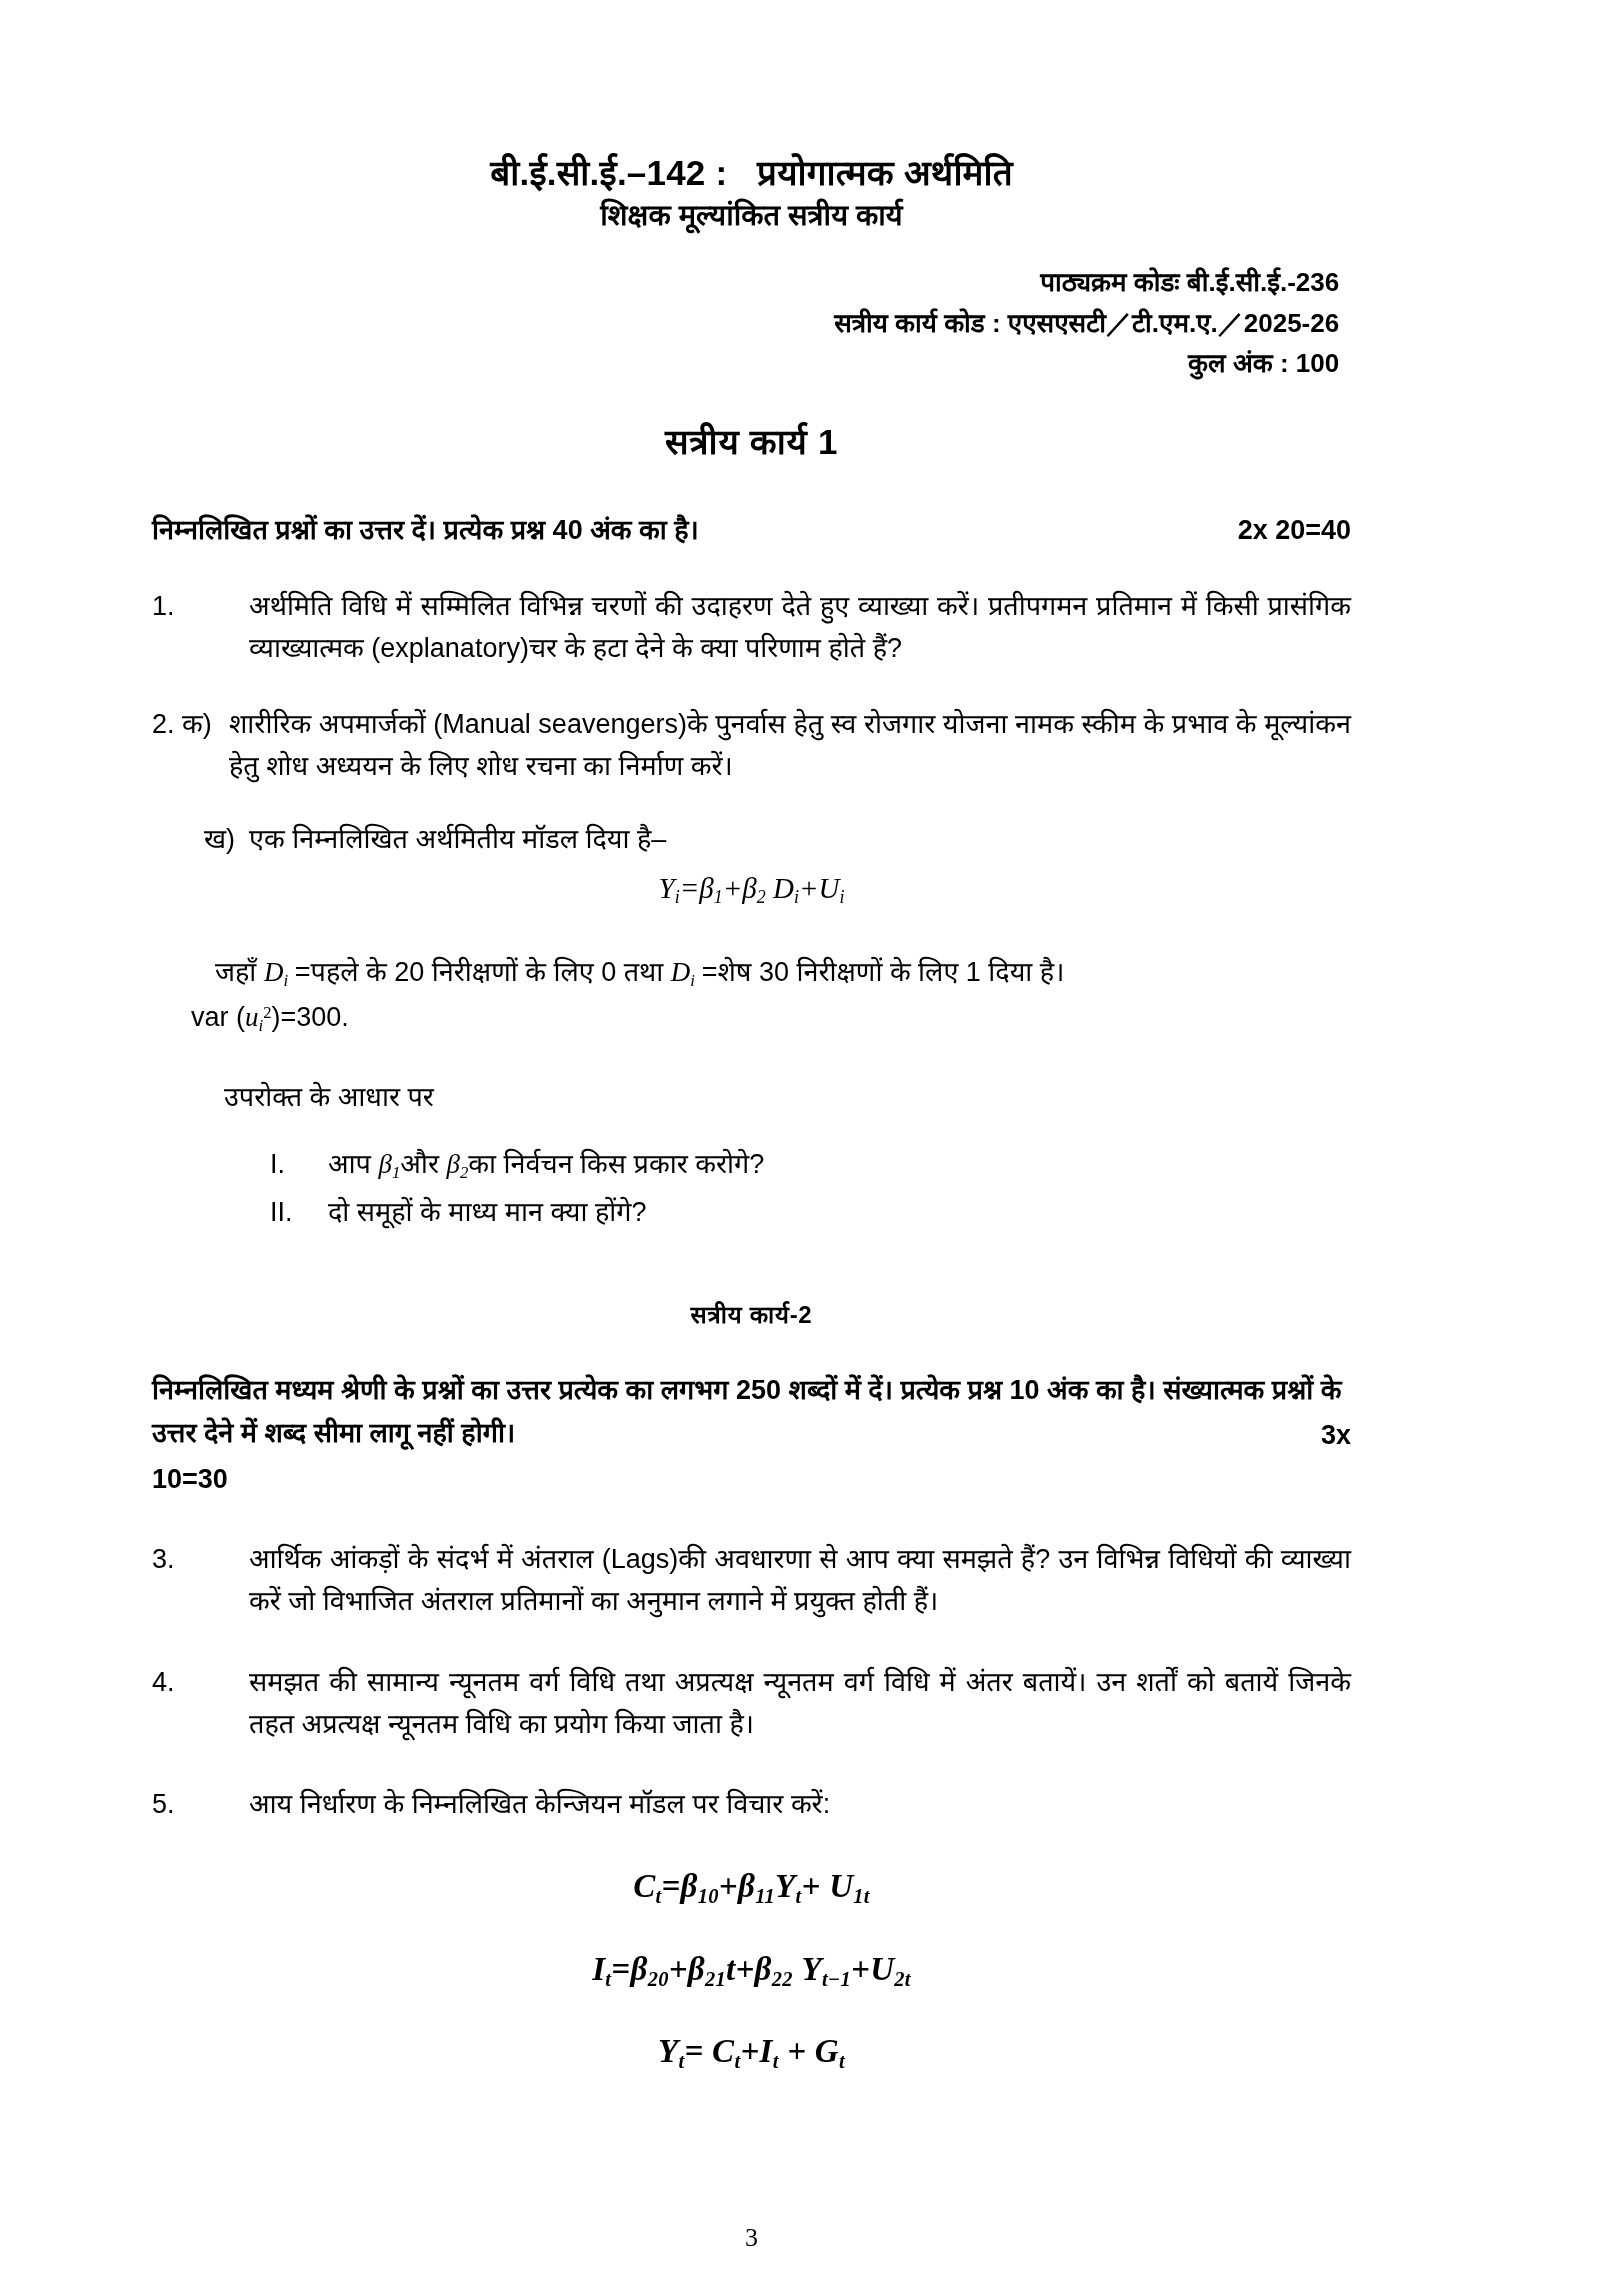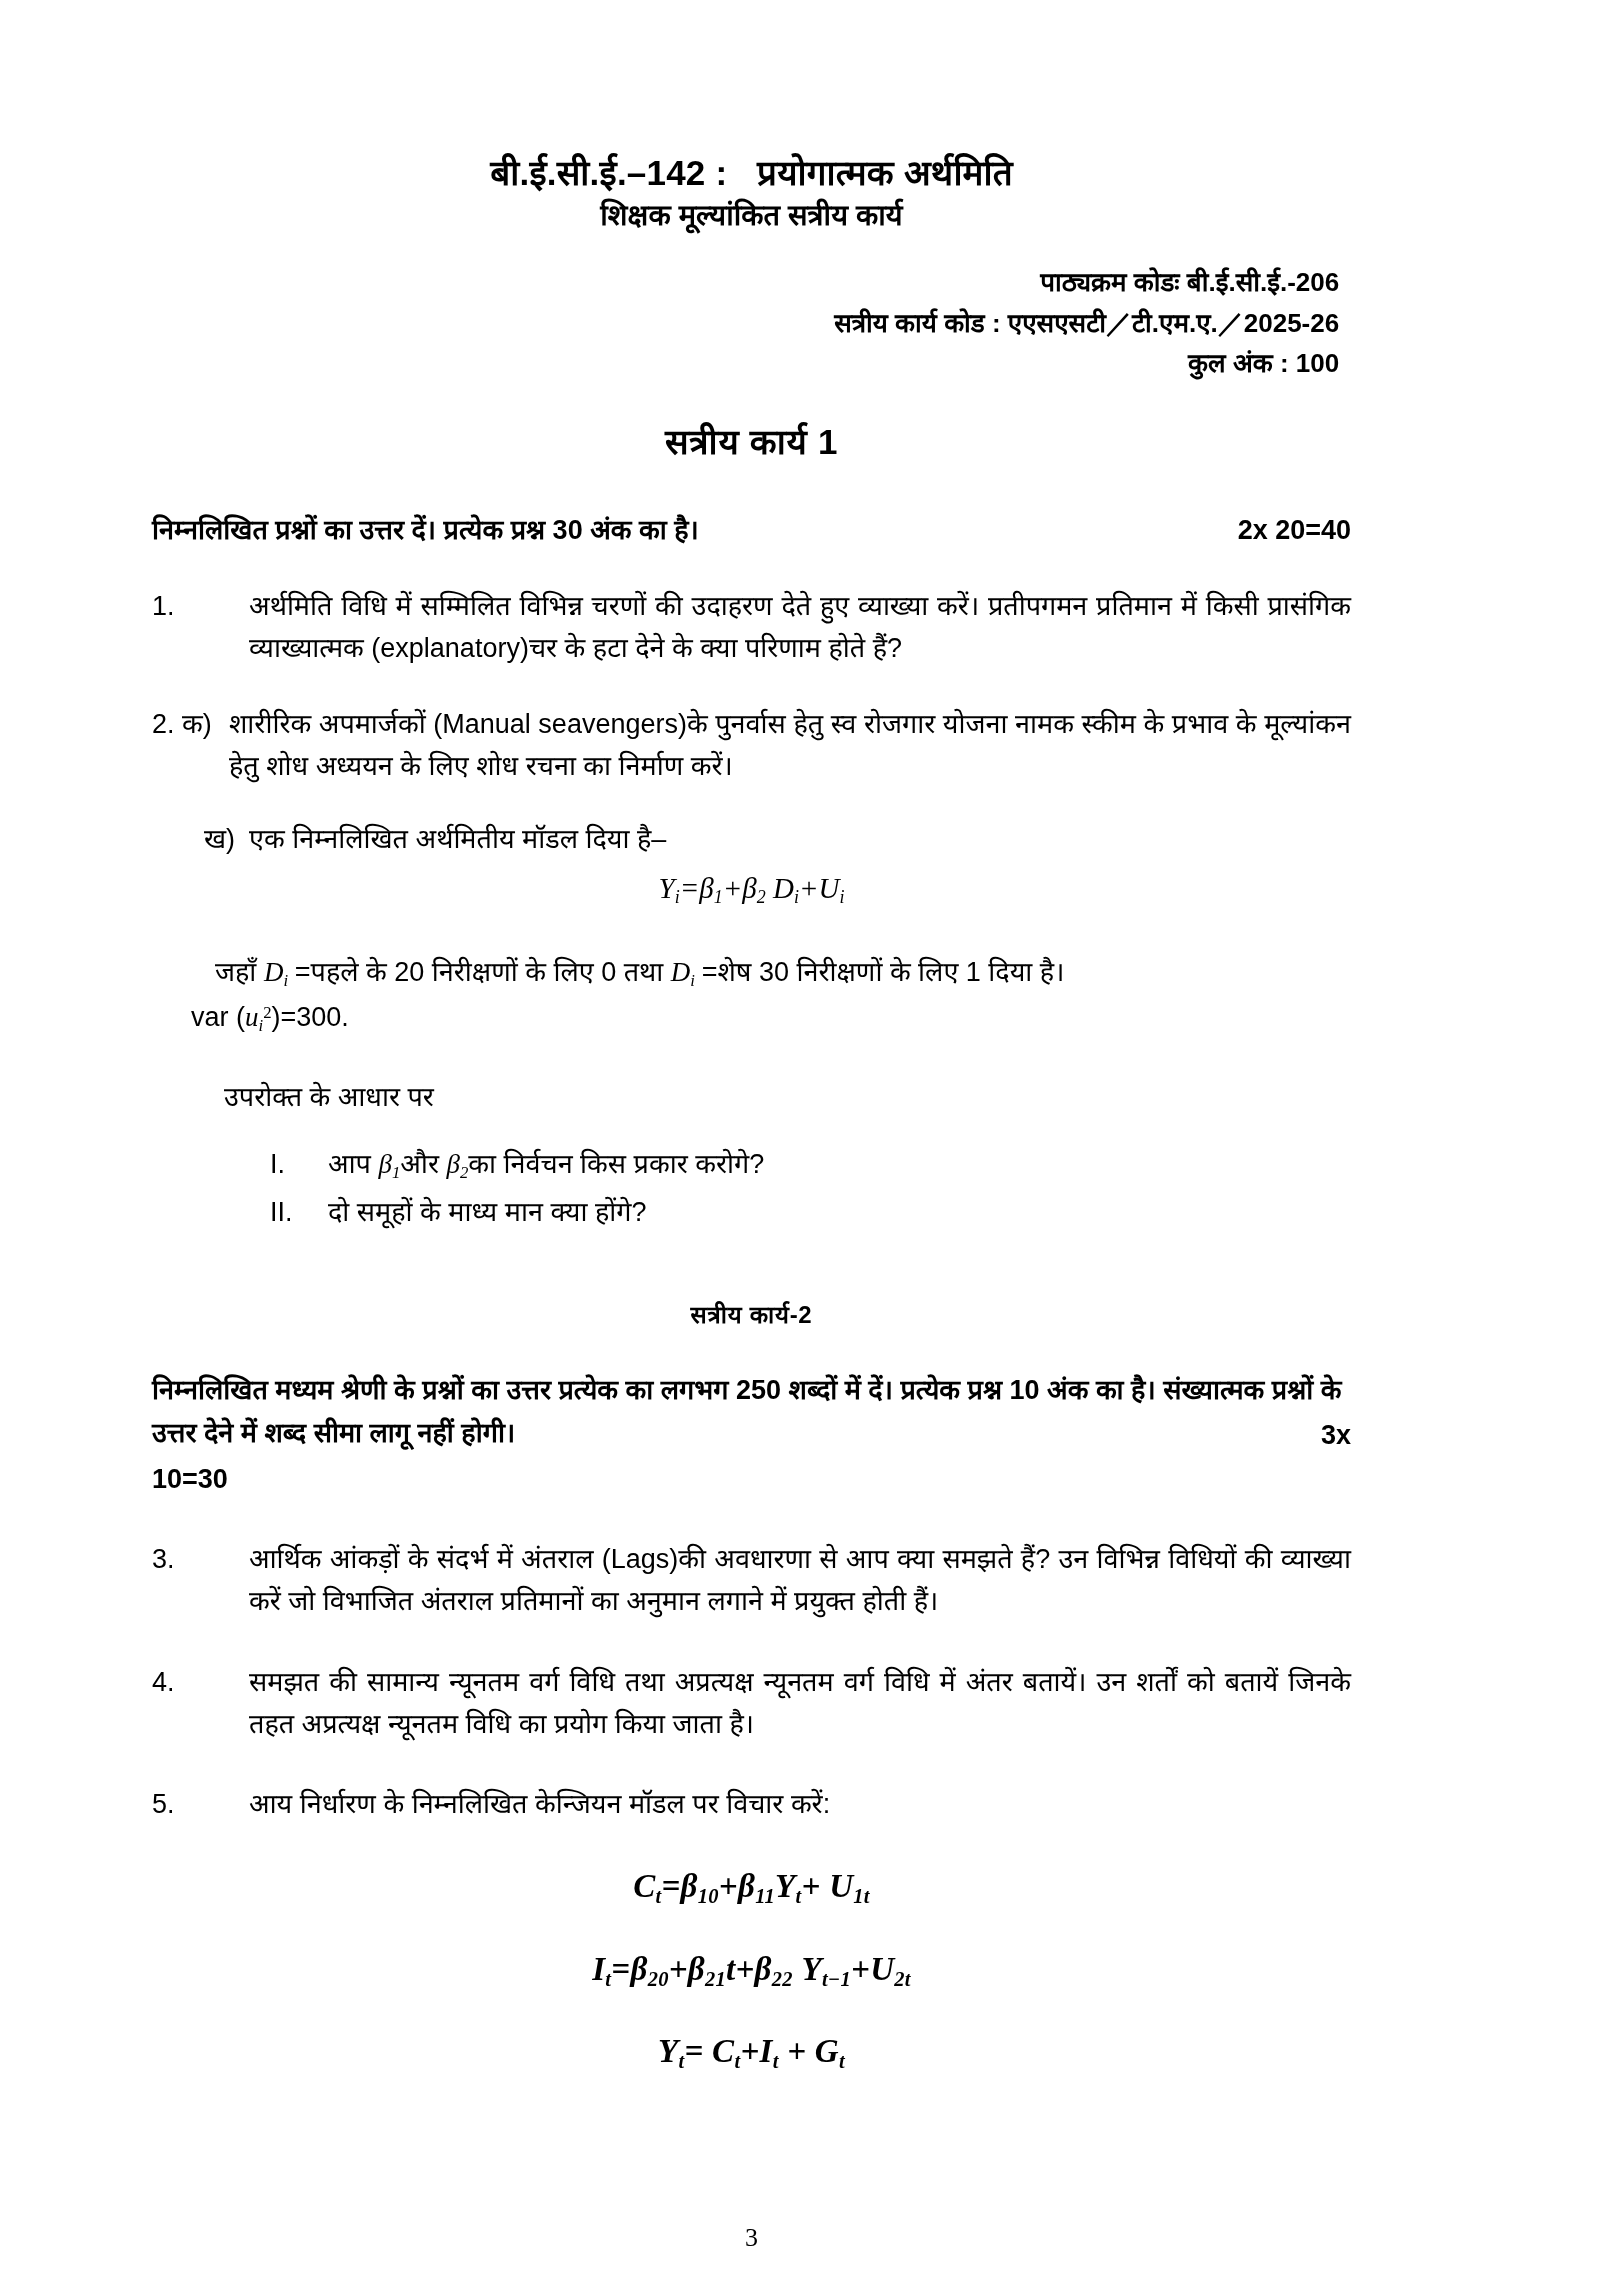--- a/index.html
+++ b/index.html
@@ -209,30 +209,30 @@
 <body>
 
 <div class="page">
 
   <div class="header-block">
     <div class="course-title">बी.ई.सी.ई.–142 :   प्रयोगात्मक अर्थमिति</div>
     <div class="assignment-kind">शिक्षक मूल्यांकित सत्रीय कार्य</div>
   </div>
 
   <div class="meta-block">
-    <div class="meta-line">पाठ्यक्रम कोडः बी.ई.सी.ई.-206</div>
+    <div class="meta-line">पाठ्यक्रम कोडः बी.ई.सी.ई.-236</div>
     <div class="meta-line">सत्रीय कार्य कोड : एएसएसटी／टी.एम.ए.／2025-26</div>
     <div class="meta-line">कुल अंक : 100</div>
   </div>
 
   <div class="section-heading">सत्रीय कार्य 1</div>
 
   <div class="instructions">
     <div class="instr-row">
-      <span class="instr-text">निम्नलिखित प्रश्नों का उत्तर दें। प्रत्येक प्रश्न 30 अंक का है।</span>
+      <span class="instr-text">निम्नलिखित प्रश्नों का उत्तर दें। प्रत्येक प्रश्न 40 अंक का है।</span>
       <span class="instr-marks">2x 20=40</span>
     </div>
   </div>
 
   <div class="q">
     <div class="q-num">1.</div>
     <div class="q-body">अर्थमिति विधि में सम्मिलित विभिन्न चरणों की उदाहरण देते हुए व्याख्या करें। प्रतीपगमन प्रतिमान में किसी प्रासंगिक व्याख्यात्मक (explanatory)चर के हटा देने के क्या परिणाम होते हैं?</div>
   </div>
 
   <div class="q" style="margin-top:34px;">

